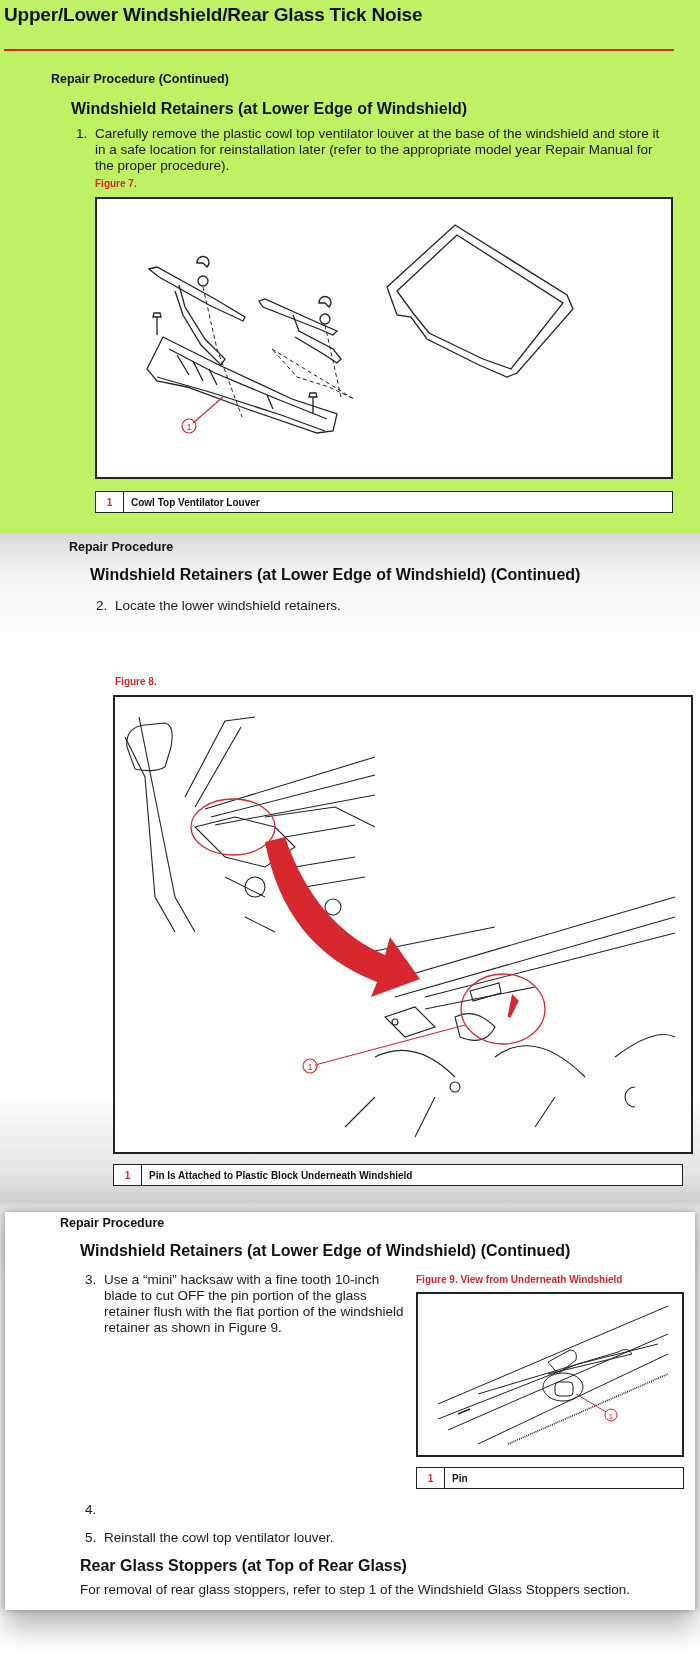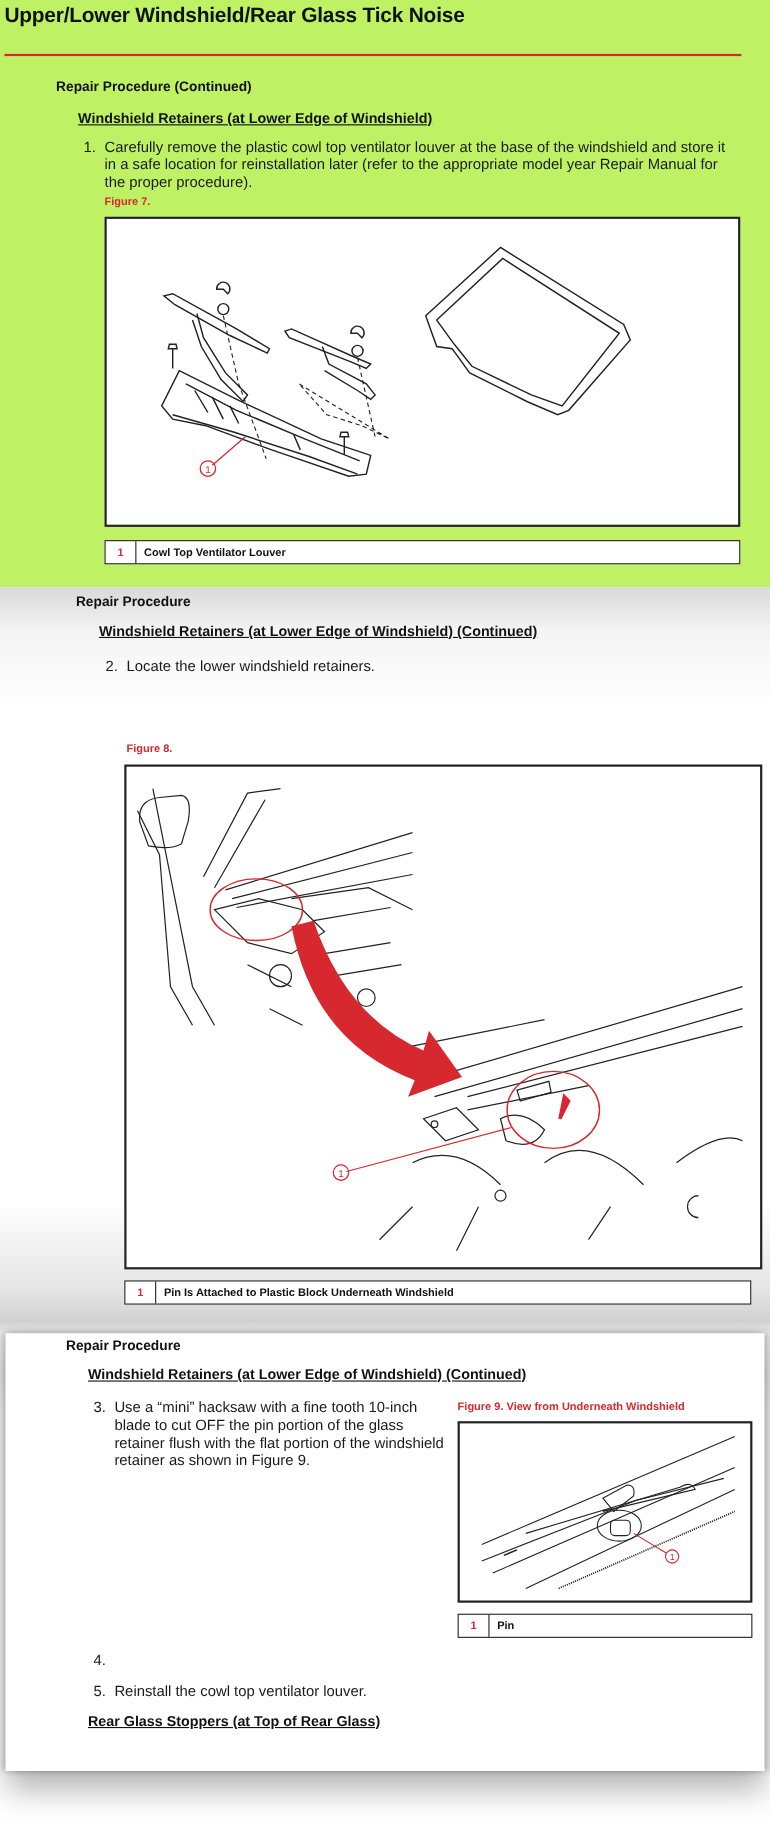--- a/index.html
+++ b/index.html
@@ -12,21 +12,21 @@
            background: linear-gradient(180deg, #d9d9d9 0px, #f4f4f4 40px, #ffffff 110px, #ffffff 560px, #e4e4e4 640px, #cfcfcf 670px); }
   .page3 { left: 5px; top: 1212px; width: 690px; height: 398px; background: #fff;
            box-shadow: 0 18px 26px rgba(0,0,0,0.28), -3px 0 6px rgba(0,0,0,0.18), 3px 0 6px rgba(0,0,0,0.18); }
   .page3-wrap { position: absolute; left: 0; top: 1200px; width: 700px; height: 464px;
            background: linear-gradient(180deg, #cfcfcf 0px, #e8e8e8 12px, #ffffff 80px); }
 
   .title { position: absolute; left: 4px; top: 4px; font-size: 19px; font-weight: bold; letter-spacing: -0.2px; }
   .red-rule { position: absolute; left: 4px; top: 49px; width: 670px; height: 2px; background: #d7282f; }
 
   .h-section { position: absolute; font-size: 12.5px; font-weight: bold; padding-left: 47px; }
-  .h-sub { position: absolute; font-size: 13px; font-weight: bold; text-decoration: underline; }
+  .h-sub { position: absolute; font-size: 16px; font-weight: bold; }
   .para { position: absolute; font-size: 13.5px; line-height: 16px; color: #1a1a1a; }
   .para .num { position: absolute; left: -19px; top: 0; }
   .fig-label { position: absolute; font-size: 10px; font-weight: bold; color: #d7282f; }
 
   .fig-box { position: absolute; border: 2px solid #222; background: #fff; overflow: hidden; }
   .legend { position: absolute; border: 1.5px solid #222; height: 22px; display: flex; align-items: center; background: #fff; }
   .legend .lnum { width: 28px; text-align: center; color: #d7282f; font-size: 10px; font-weight: bold; border-right: 1.5px solid #222; height: 100%; display: flex; align-items: center; justify-content: center; }
   .legend .ltext { padding-left: 7px; font-size: 10px; font-weight: bold; color: #111; }
 
   svg { display: block; }
@@ -185,13 +185,14 @@
 
   <div class="para" style="left:99px; top:290px; width:560px;">
     <span class="num">4.</span>
   </div>
   <div class="para" style="left:99px; top:318px; width:560px;">
     <span class="num">5.</span>
     <span>Reinstall the cowl top ventilator louver.</span>
   </div>
 
   <div class="h-sub" style="left:75px; top:345px;">Rear Glass Stoppers (at Top of Rear Glass)</div>
+  <div class="para" style="left:75px; top:370px; width:600px;">For removal of rear glass stoppers, refer to step 1 of the Windshield Glass Stoppers section.</div>
 </div>
 
 </body></html>

